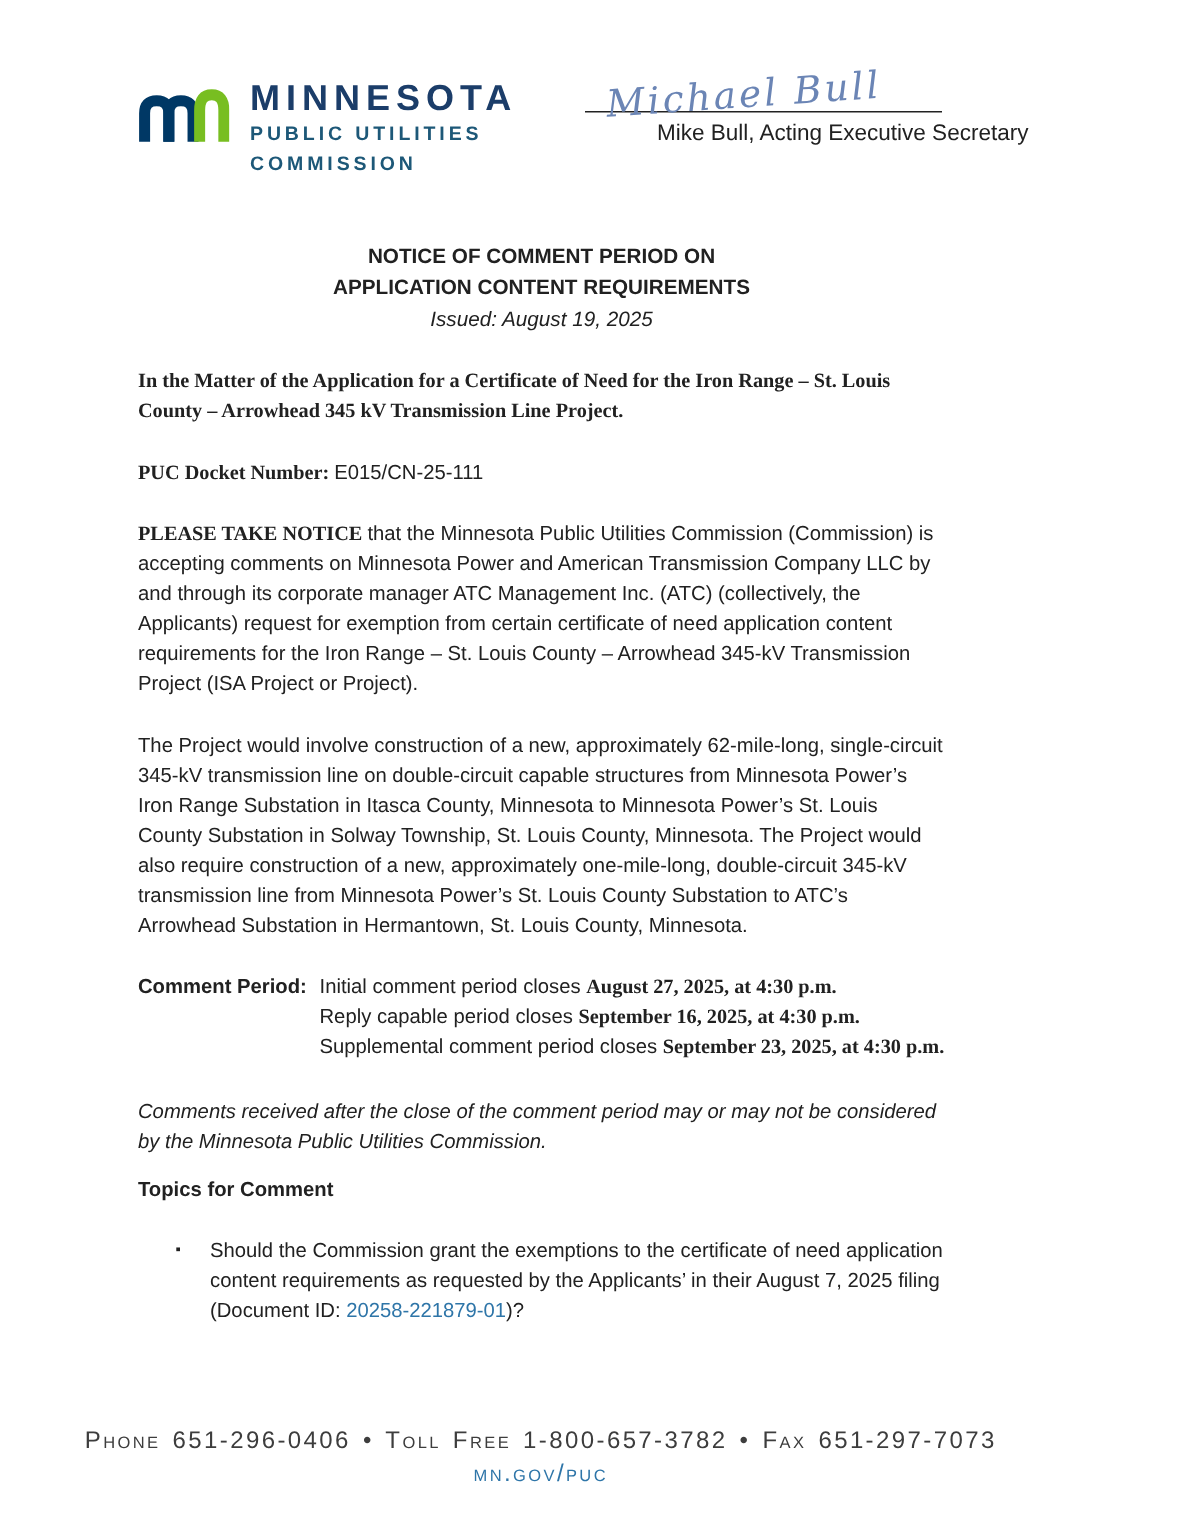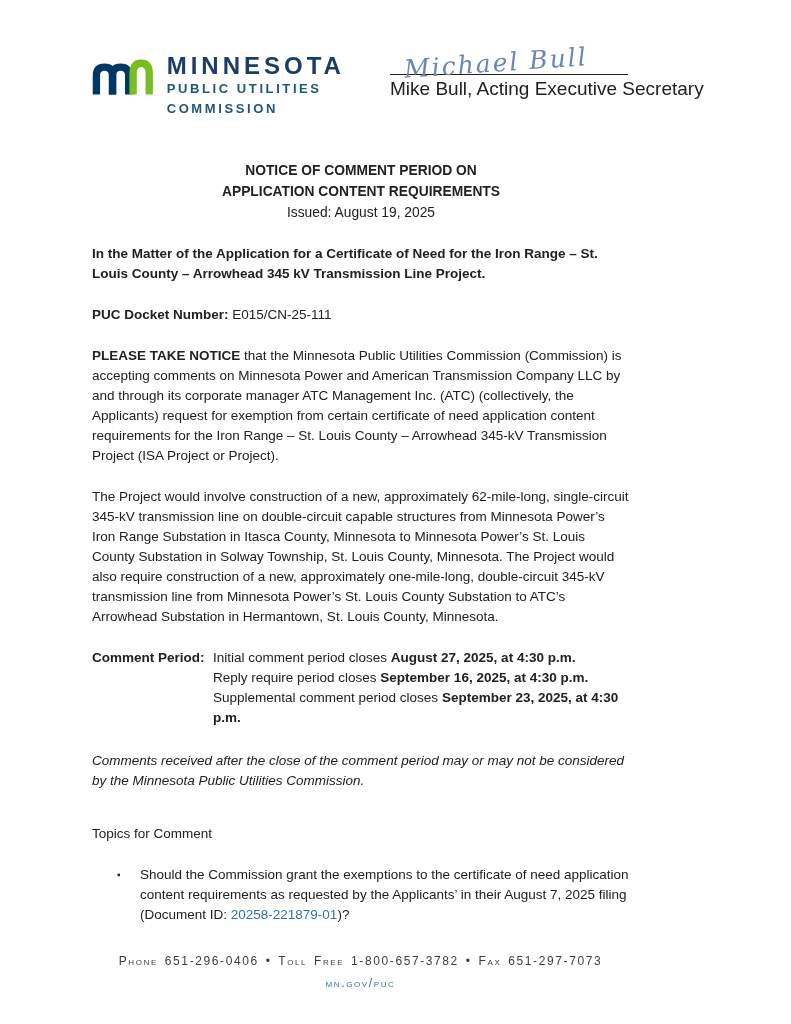--- a/index.html
+++ b/index.html
@@ -45,43 +45,43 @@
     font-style:italic;
     font-size:25px;
     color:var(--signature-ink);
     transform:rotate(-4deg);
     letter-spacing:2px;
     margin-left:14px;
     margin-bottom:2px;
     white-space:nowrap;
   }
   .signature-line{border-top:1.6px solid #222;width:238px;margin-top:2px;}
-  .signature-name{font-size:19px;margin-top:4px;white-space:nowrap;}
+  .signature-name{font-size:15px;margin-top:4px;white-space:nowrap;margin-left:48px;}
   
   .title-block{margin-top:26px;text-align:center;line-height:21px;}
   .title-line{font-weight:bold;font-size:13.8px;}
-  .issued-line{font-size:13.8px;}
+  .issued-line{font-size:13.8px;font-style:italic;}
   
   .para{margin-top:21px;}
-  .bold{font-weight:bold;}
+  .bold{font-weight:bold;font-family:Liberation Serif, serif;}
   .comment-period{margin-top:21px;display:flex;}
   .cp-label{font-weight:bold;width:121px;flex:0 0 121px;}
   .cp-items > div{margin-bottom:0;}
   .italic-note{margin-top:23px;font-style:italic;}
-  .topics-heading{margin-top:33px;font-weight:normal;}
+  .topics-heading{margin-top:12px;font-weight:bold;}
   .bullet-item{margin-top:21px;display:flex;}
   .bullet-glyph{flex:0 0 23px;margin-left:25px;font-size:10px;line-height:20px;}
   .bullet-text{flex:1;}
   .doc-link{color:var(--link-blue);}
   
   .footer{
     position:absolute;left:0;right:0;bottom:30px;
     text-align:center;
     font-variant:small-caps;
-    font-size:12px;letter-spacing:1.6px;word-spacing:2px;
+    font-size:16px;letter-spacing:1.6px;word-spacing:2px;
     color:var(--footer-gray);
     line-height:22px;
   }
   .footer-link{color:var(--link-blue);}
 </style>
 </head>
 <body>
 
 <div class="page">
 
@@ -115,21 +115,21 @@
   <p class="para"><span class="bold">PUC Docket Number: </span><span>E015/CN-25-111</span></p>
 
   <p class="para"><span class="bold">PLEASE TAKE NOTICE </span><span>that the Minnesota Public Utilities Commission (Commission) is accepting comments on Minnesota Power and American Transmission Company LLC by and through its corporate manager ATC Management Inc. (ATC) (collectively, the Applicants) request for exemption from certain certificate of need application content requirements for the Iron Range – St. Louis County – Arrowhead 345-kV Transmission Project (ISA Project or Project).</span></p>
 
   <p class="para">The Project would involve construction of a new, approximately 62-mile-long, single-circuit 345-kV transmission line on double-circuit capable structures from Minnesota Power’s Iron Range Substation in Itasca County, Minnesota to Minnesota Power’s St. Louis County Substation in Solway Township, St. Louis County, Minnesota. The Project would also require construction of a new, approximately one-mile-long, double-circuit 345-kV transmission line from Minnesota Power’s St. Louis County Substation to ATC’s Arrowhead Substation in Hermantown, St. Louis County, Minnesota.</p>
 
   <div class="comment-period">
     <div class="cp-label">Comment Period:</div>
     <div class="cp-items">
       <div><span>Initial comment period closes </span><span class="bold">August 27, 2025, at 4:30 p.m.</span></div>
-      <div><span>Reply require period closes </span><span class="bold">September 16, 2025, at 4:30 p.m.</span></div>
+      <div><span>Reply capable period closes </span><span class="bold">September 16, 2025, at 4:30 p.m.</span></div>
       <div><span>Supplemental comment period closes </span><span class="bold">September 23, 2025, at 4:30 p.m.</span></div>
     </div>
   </div>
 
   <p class="italic-note">Comments received after the close of the comment period may or may not be considered by the Minnesota Public Utilities Commission.</p>
 
   <p class="topics-heading">Topics for Comment</p>
 
   <div class="bullet-item">
     <span class="bullet-glyph">▪</span>

